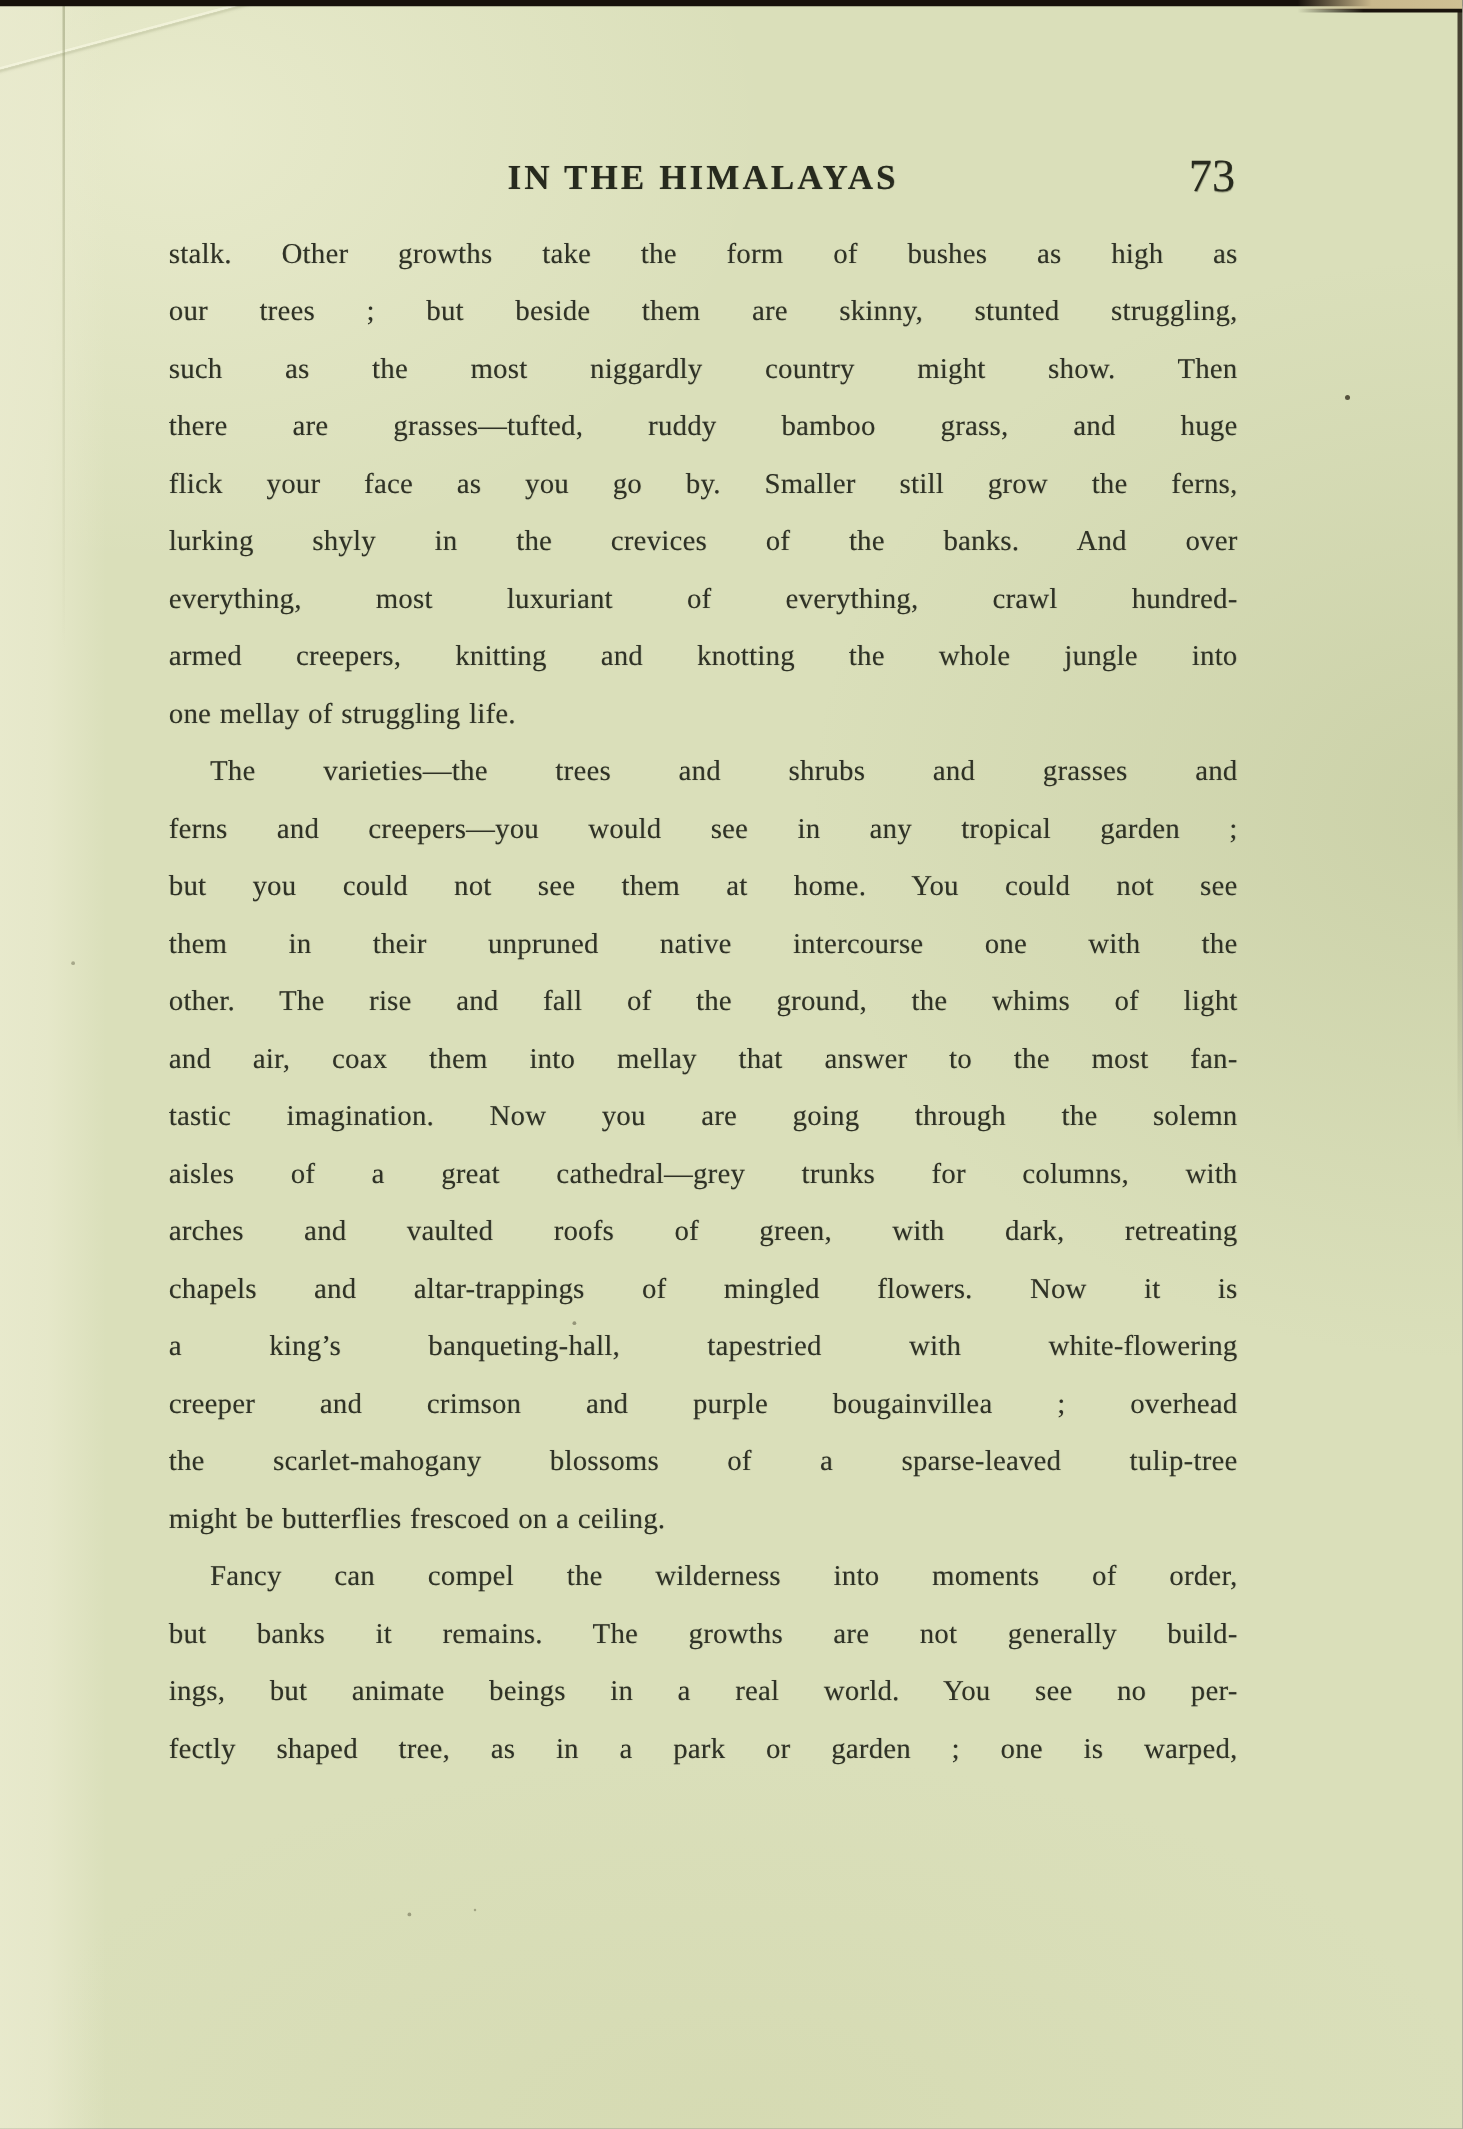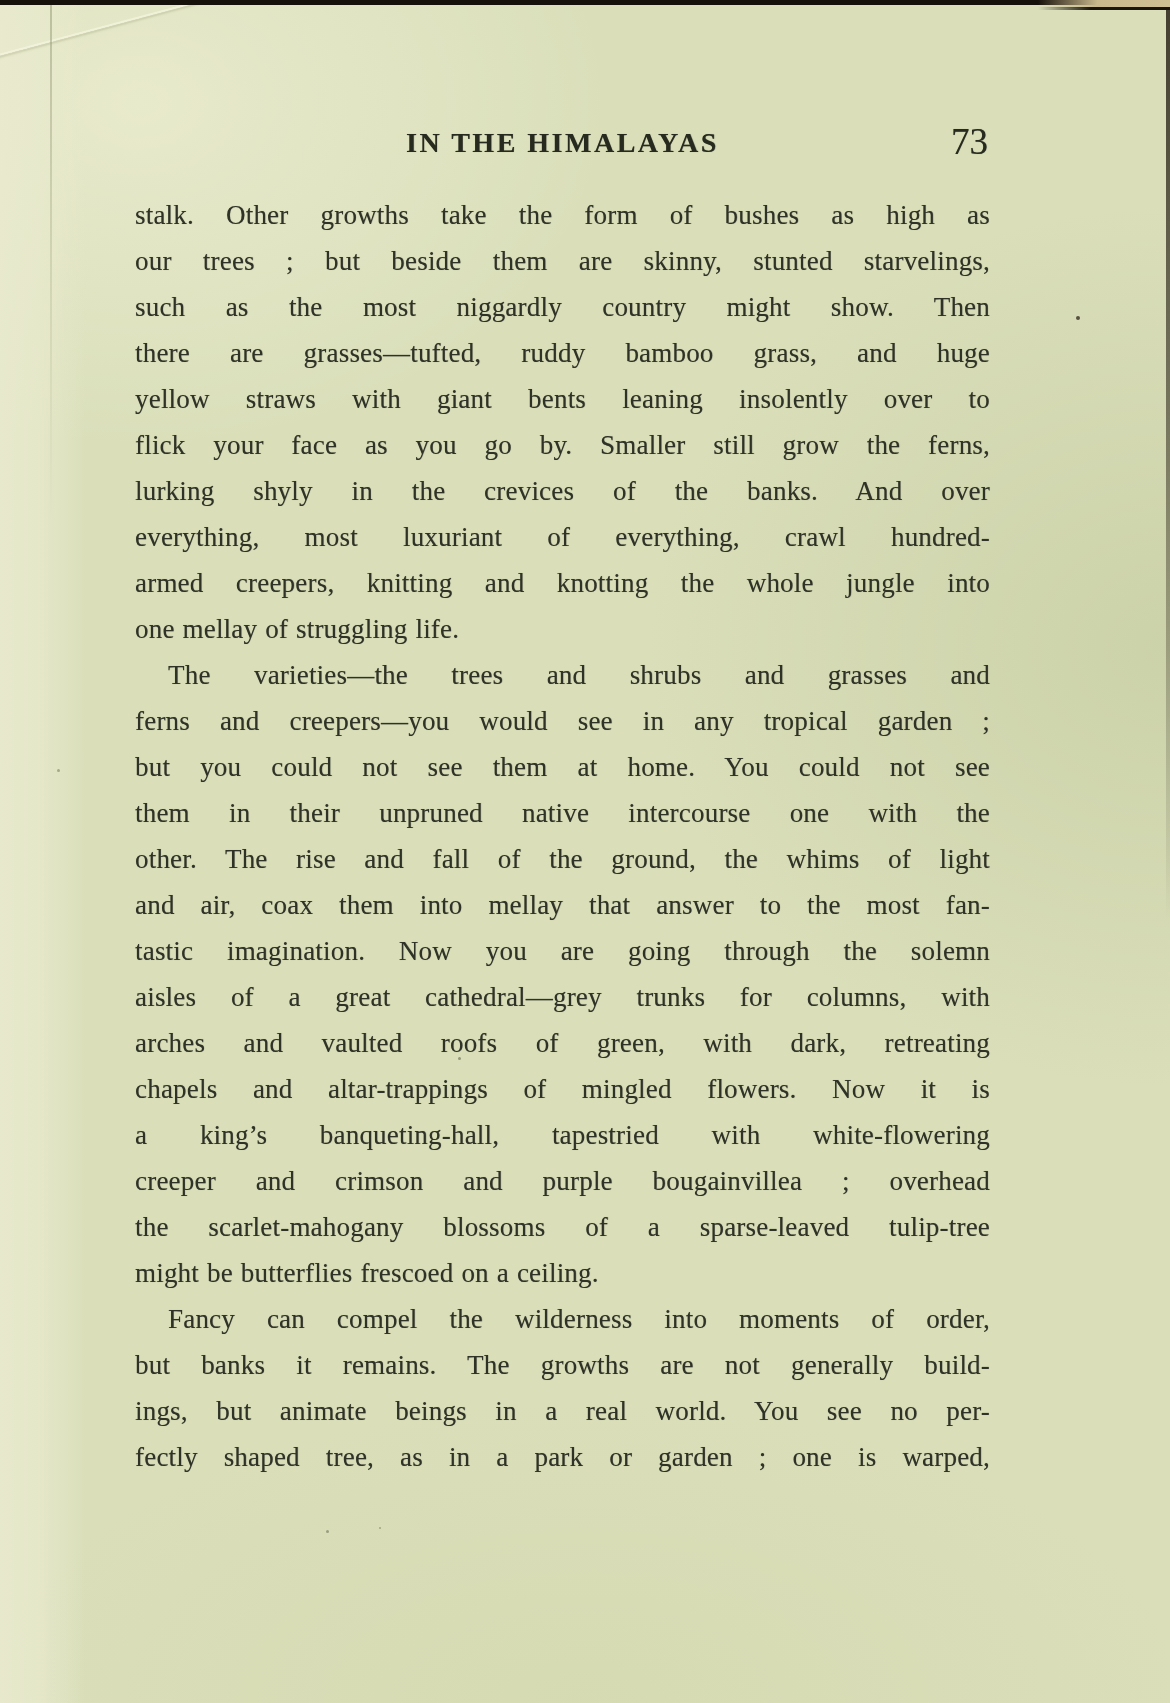--- a/index.html
+++ b/index.html
@@ -43,22 +43,22 @@
     text-shadow:0.3px 0.3px 0.7px rgba(39,42,30,0.45);
   }
   .page-num{
     position:absolute;right:182px;top:120px;
     font-size:37px;font-weight:normal;color:#272a1e;z-index:5;
     text-shadow:0.3px 0.3px 0.7px rgba(39,42,30,0.45);
   }
 
   
   .text-block{
-    position:absolute;left:135px;top:192px;width:855px;z-index:5;
-    font-size:27px;line-height:46px;color:#2f3226;
+    position:absolute;left:135px;top:180px;width:855px;z-index:5;
+    font-size:23px;line-height:46px;color:#2f3226;
     word-spacing:1px;letter-spacing:0.2px;
     text-shadow:0.3px 0.3px 0.7px rgba(47,50,38,0.4);
   }
   .ln{text-align:justify;text-align-last:justify;text-justify:inter-word;white-space:normal;}
   .ln.al{text-align-last:left;}
   .ln.in{text-indent:33px;}
   .para{margin:0;padding:0;}
 </style>
 </head>
 <body>
@@ -77,24 +77,23 @@
   <div class="speck s4"></div>
   <div class="speck s5"></div>
 
   <div class="head-title">IN THE HIMALAYAS</div>
   <div class="page-num">73</div>
 
   <div class="text-block">
 
     <div class="para">
       <div class="ln">stalk.  Other growths take the form of bushes as high as</div>
-      <div class="ln">our trees ; but beside them are skinny, stunted starvelings,</div>
+      <div class="ln">our trees ; but beside them are skinny, stunted struggling,</div>
       <div class="ln">such as the most niggardly country might show.  Then</div>
       <div class="ln">there are grasses—tufted, ruddy bamboo grass, and huge</div>
-      <div class="ln">yellow straws with giant bents leaning insolently over to</div>
       <div class="ln">flick your face as you go by.  Smaller still grow the ferns,</div>
       <div class="ln">lurking shyly in the crevices of the banks.  And over</div>
       <div class="ln">everything, most luxuriant of everything, crawl hundred-</div>
       <div class="ln">armed creepers, knitting and knotting the whole jungle into</div>
       <div class="ln al">one mellay of struggling life.</div>
     </div>
 
     <div class="para">
       <div class="ln in">The varieties—the trees and shrubs and grasses and</div>
       <div class="ln">ferns and creepers—you would see in any tropical garden ;</div>

